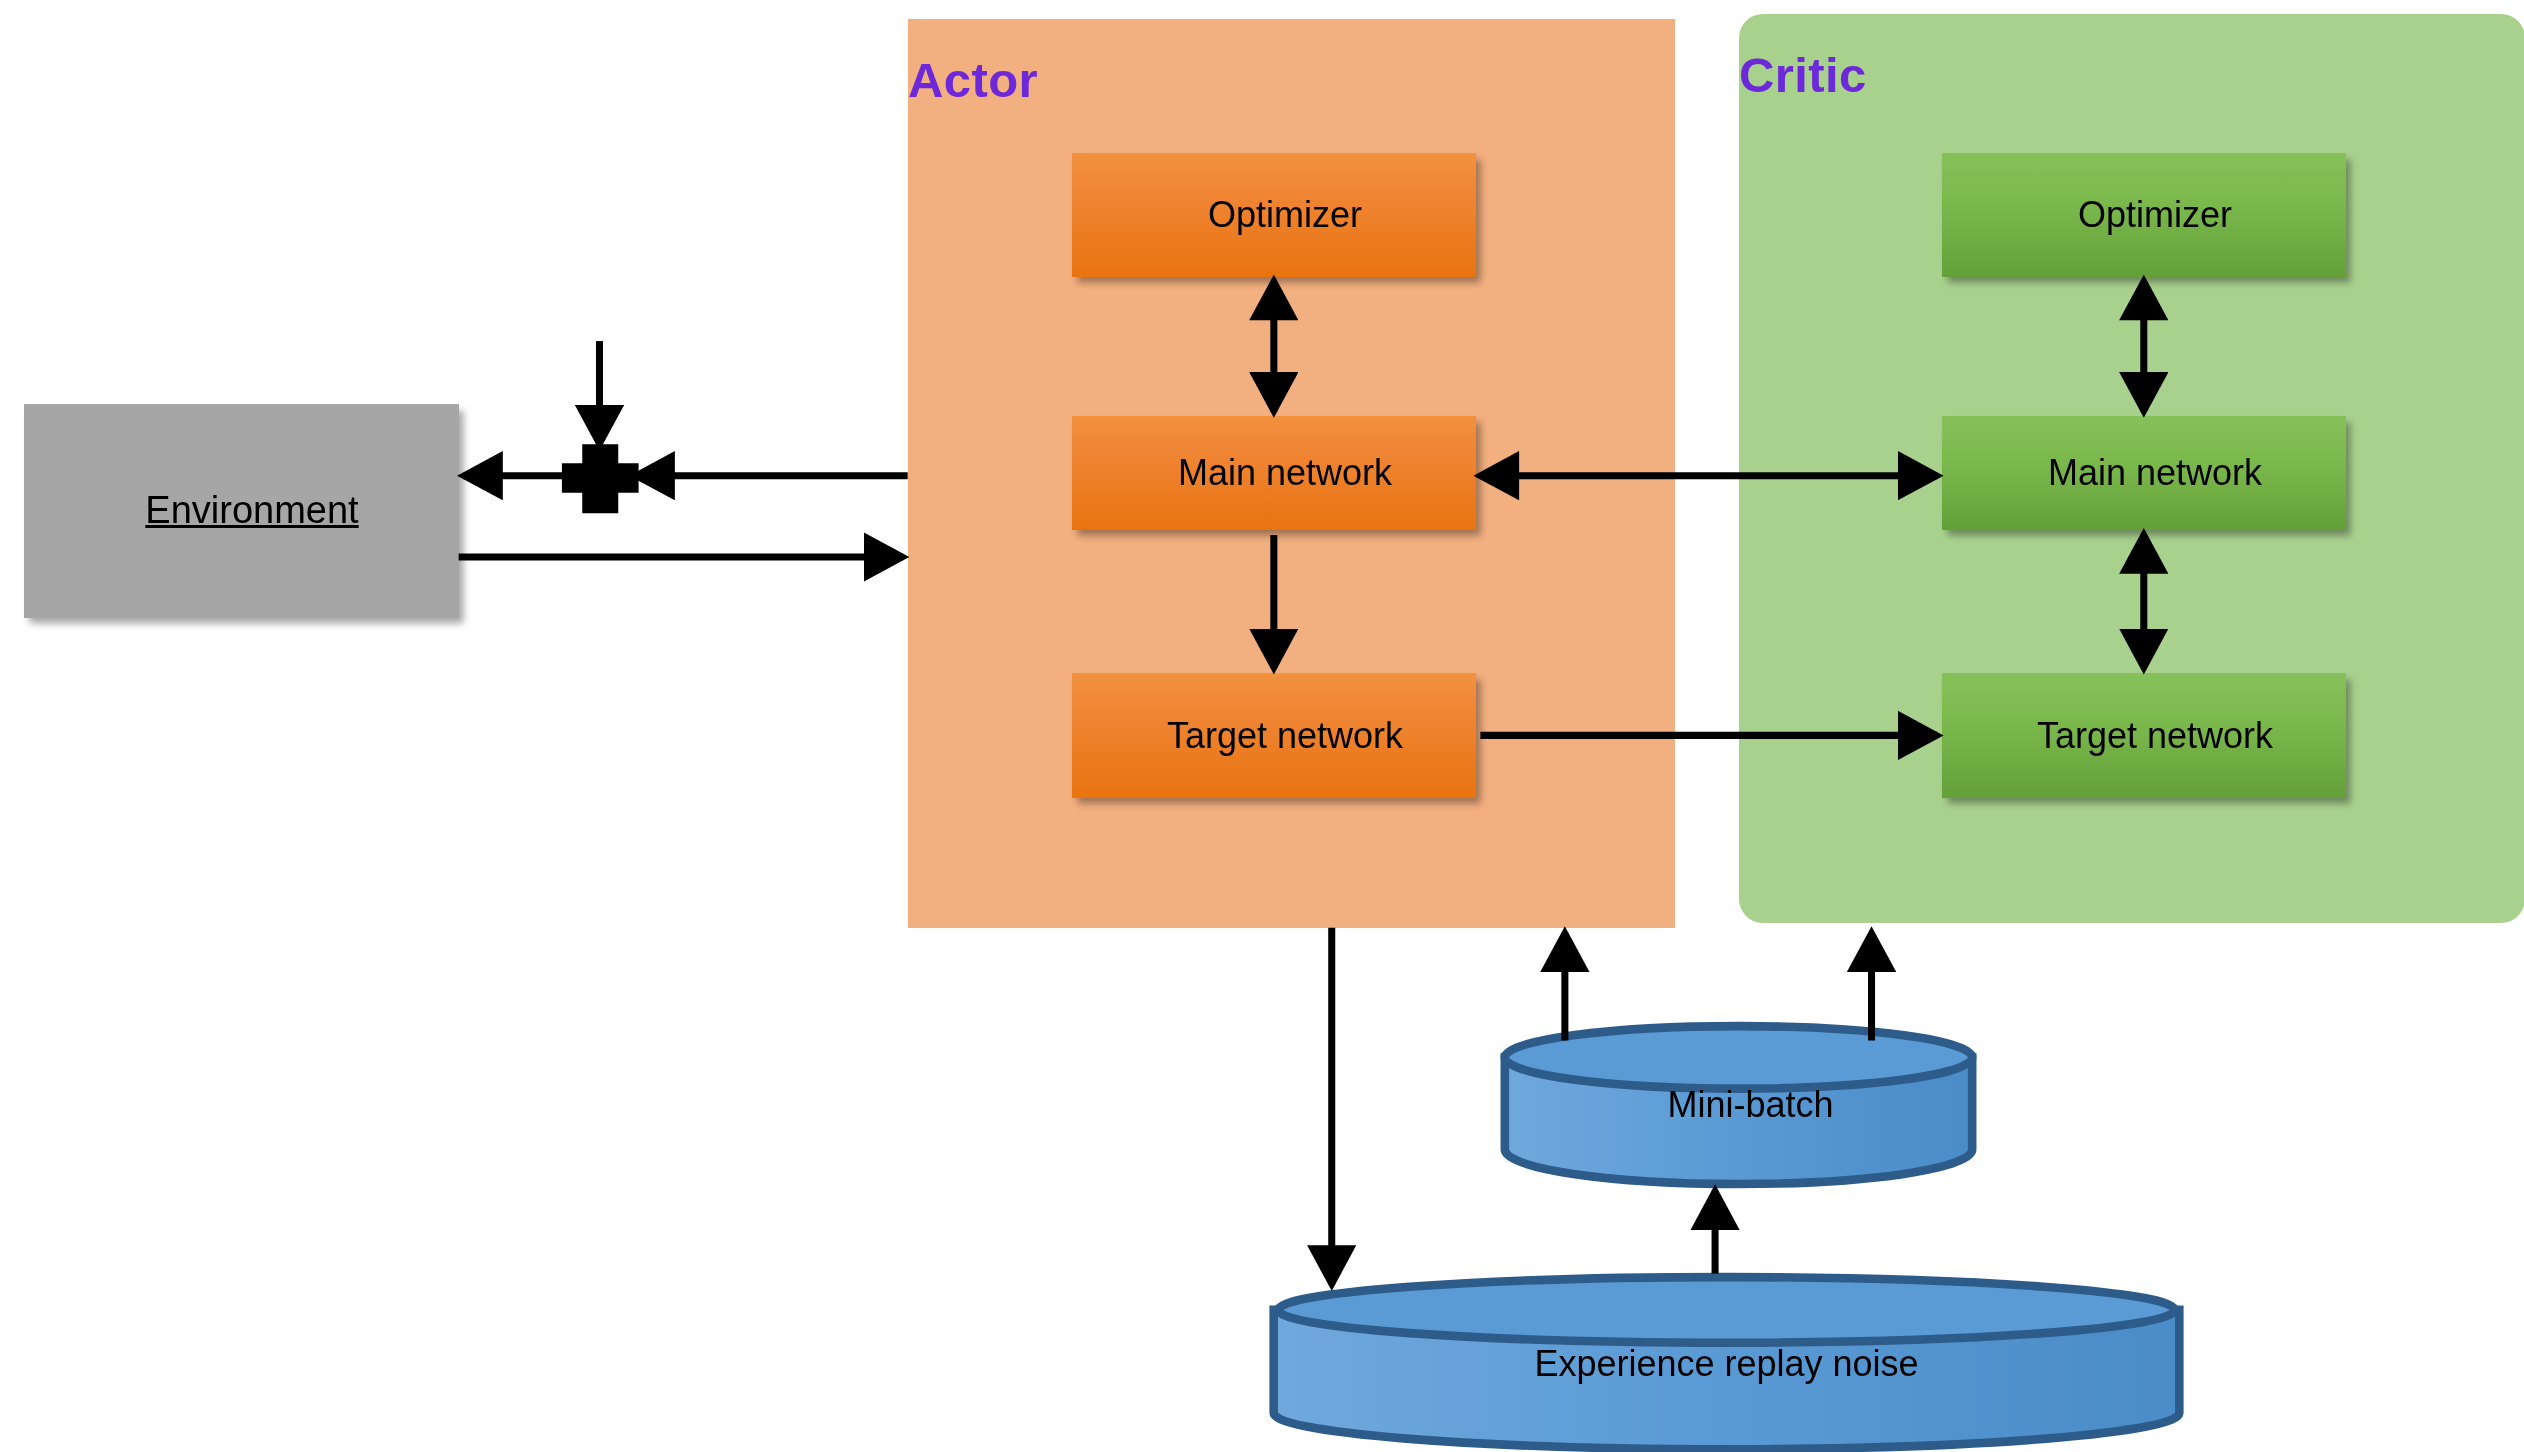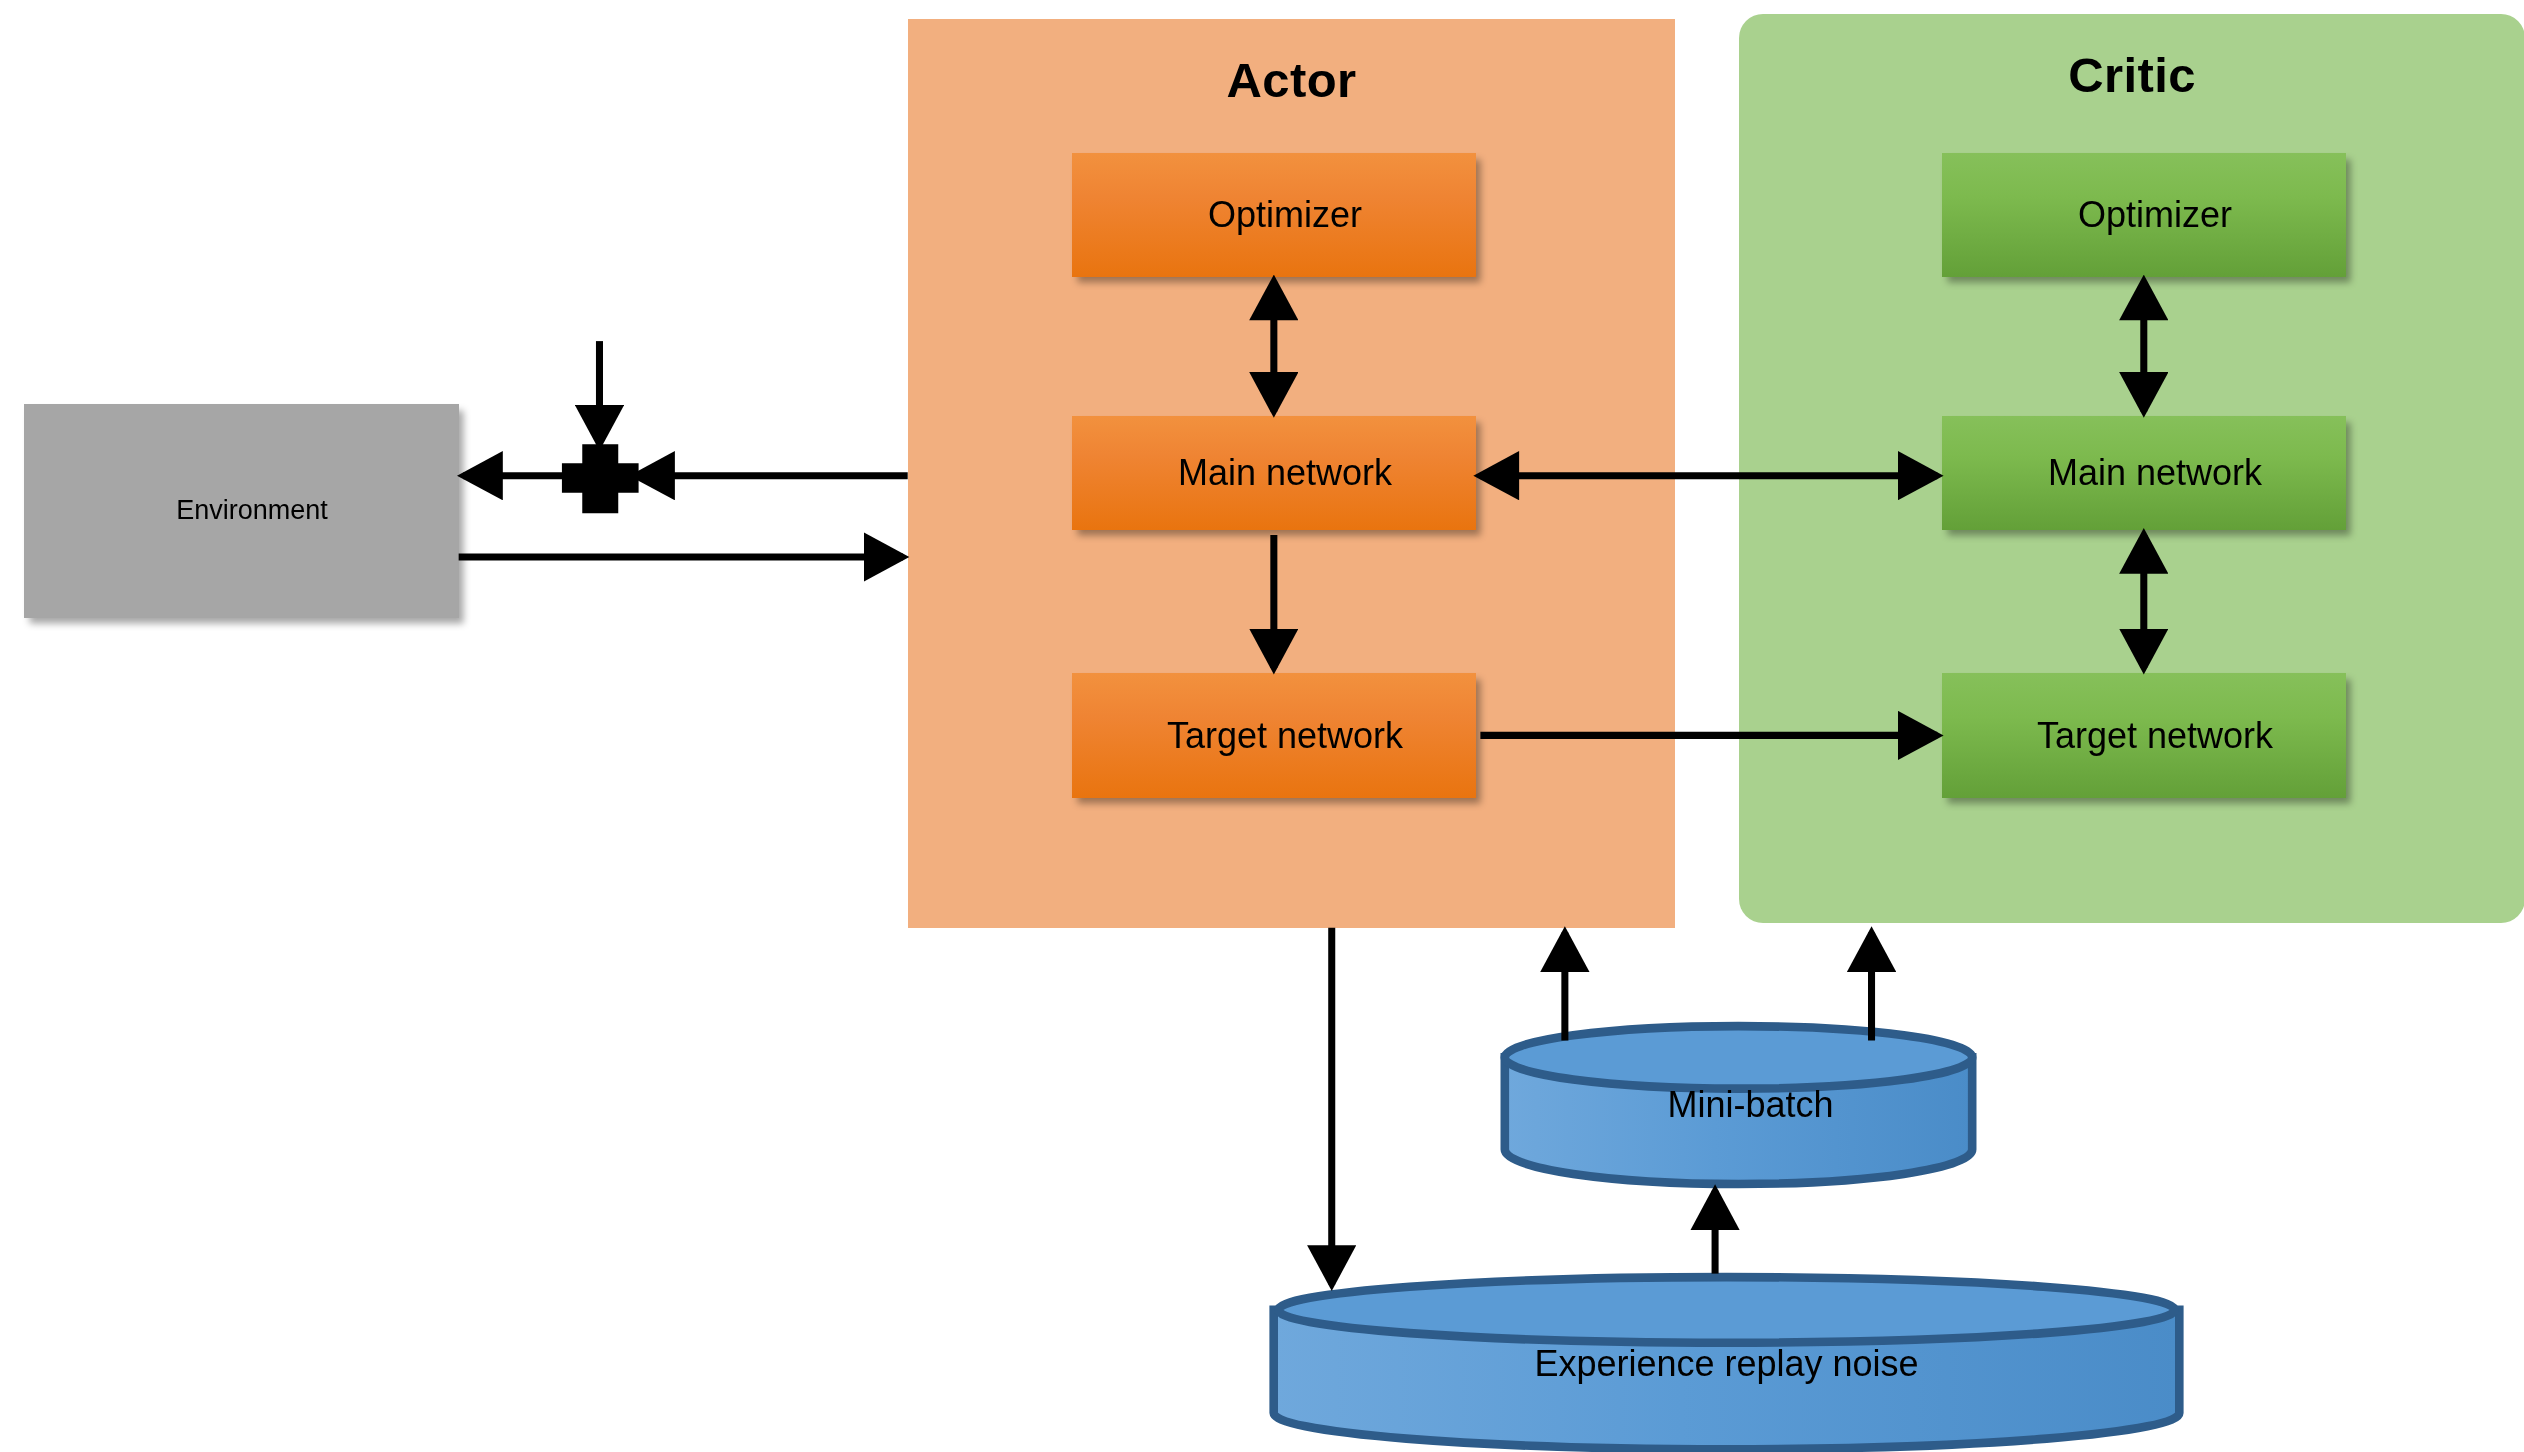--- a/index.html
+++ b/index.html
@@ -17,24 +17,23 @@
     background: #ffffff;
     overflow: hidden;
   }
   .panel {
     position: absolute;
     box-sizing: border-box;
   }
   .panel-title {
     position: absolute;
     width: 100%;
-    text-align: center;
     font-weight: bold;
     font-size: 49px;
-    color: #000000;
+    color: #6d28d9;
     letter-spacing: 0.4px;
   }
   .actor-panel { background: #F2AF7F; }
   .critic-panel { background: #A9D18E; }
 
   .nodebox {
     position: absolute;
     box-sizing: border-box;
     display: flex;
     align-items: center;
@@ -85,21 +84,21 @@
 <div id="canvas">
 
   <div class="panel actor-panel" style="left:908px; top:19px; width:767px; height:909px;">
     <div class="panel-title" style="top:33px;">Actor</div>
   </div>
 
   <div class="panel critic-panel" style="left:1739px; top:14px; width:786px; height:909px;border-radius:24px;">
     <div class="panel-title" style="top:33px;">Critic</div>
   </div>
 
-  <div class="nodebox gray-box" style="left:23.5px; top:404px; width:435px; height:214px; font-size:27px;">
+  <div class="nodebox gray-box" style="left:23.5px; top:404px; width:435px; height:214px; font-size:38px;text-decoration:underline;">
     <span>Environment</span>
   </div>
 
 
   <div class="nodebox orange-box" style="left:1072px; top:153px; width:404px; height:124px;">
     <span>Optimizer</span>
   </div>
 
   <div class="nodebox orange-box" style="left:1072px; top:416px; width:404px; height:114px;">
     <span>Main network</span>

